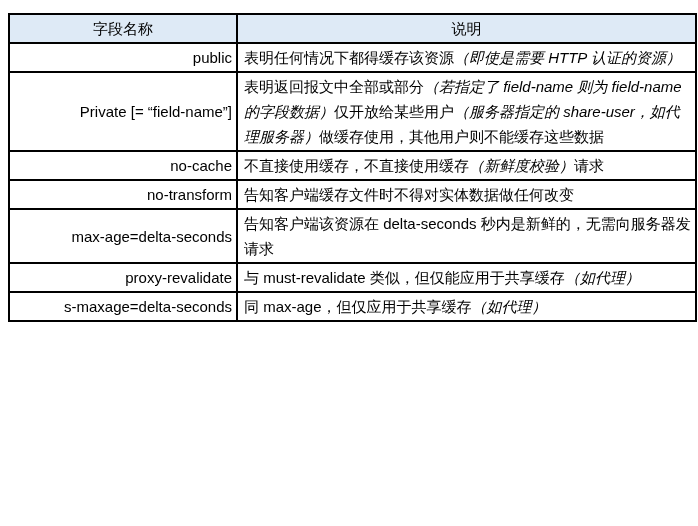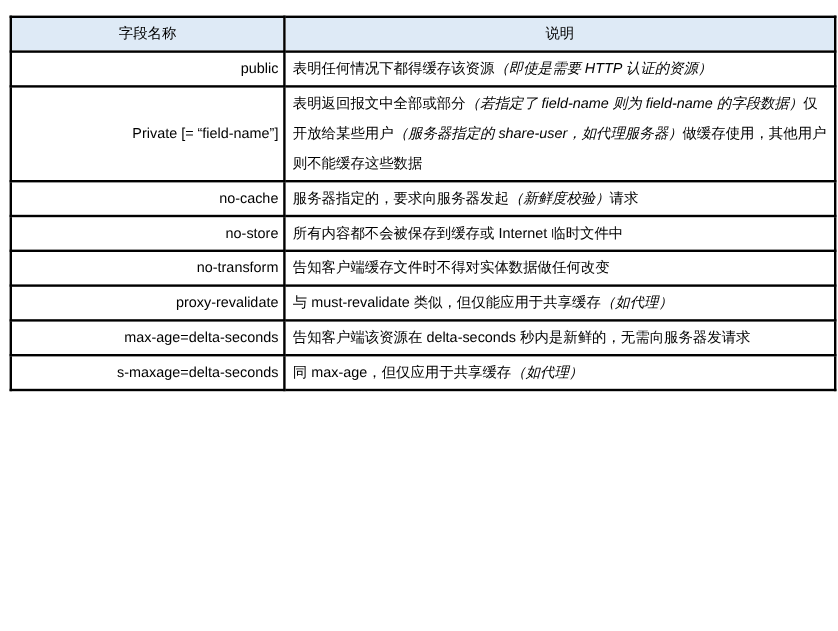--- a/index.html
+++ b/index.html
@@ -17,21 +17,21 @@
     height: 526px;
     position: relative;
   }
   table.cache-table {
     position: absolute;
     left: 8px;
     top: 13px;
     width: 683px;
     border-collapse: collapse;
     table-layout: fixed;
-    font-size: 12px;
+    font-size: 15px;
   }
   table.cache-table th,
   table.cache-table td {
     border: 2px solid #000000;
     line-height: 25px;
     vertical-align: middle;
     overflow: hidden;
   }
   table.cache-table th {
     font-weight: normal;
@@ -72,37 +72,33 @@
     <tr>
           <td class="field-cell">public</td>
           <td class="desc-cell"><span>表明任何情况下都得缓存该资源</span><em>（即使是需要 HTTP 认证的资源）</em></td>
         </tr>
         <tr>
           <td class="field-cell">Private [= “field-name”]</td>
           <td class="desc-cell"><span>表明返回报文中全部或部分</span><em>（若指定了 field-name 则为 field-name 的字段数据）</em><span>仅开放给某些用户</span><em>（服务器指定的 share-user，如代理服务器）</em><span>做缓存使用，其他用户则不能缓存这些数据</span></td>
         </tr>
         <tr>
           <td class="field-cell">no-cache</td>
-          <td class="desc-cell"><span>服务器指定的，要求向服务器发起</span><em>（新鲜度校验）</em><span>请求</span></td>
-        </tr>
-        <tr>
-          <td class="field-cell">no-store</td>
-          <td class="desc-cell"><span>所有内容都不会被保存到缓存或 Internet 临时文件中</span></td>
+          <td class="desc-cell"><span>不直接使用缓存，不直接使用缓存</span><em>（新鲜度校验）</em><span>请求</span></td>
         </tr>
         <tr>
           <td class="field-cell">no-transform</td>
           <td class="desc-cell"><span>告知客户端缓存文件时不得对实体数据做任何改变</span></td>
         </tr>
         <tr>
+          <td class="field-cell">max-age=delta-seconds</td>
+          <td class="desc-cell"><span>告知客户端该资源在 delta-seconds 秒内是新鲜的，无需向服务器发请求</span></td>
+        </tr>
+        <tr>
           <td class="field-cell">proxy-revalidate</td>
           <td class="desc-cell"><span>与 must-revalidate 类似，但仅能应用于共享缓存</span><em>（如代理）</em></td>
-        </tr>
-        <tr>
-          <td class="field-cell">max-age=delta-seconds</td>
-          <td class="desc-cell"><span>告知客户端该资源在 delta-seconds 秒内是新鲜的，无需向服务器发请求</span></td>
         </tr>
         <tr>
           <td class="field-cell">s-maxage=delta-seconds</td>
           <td class="desc-cell"><span>同 max-age，但仅应用于共享缓存</span><em>（如代理）</em></td>
         </tr>
       </tbody>
   </table>
 </div>
 
 </body></html>

